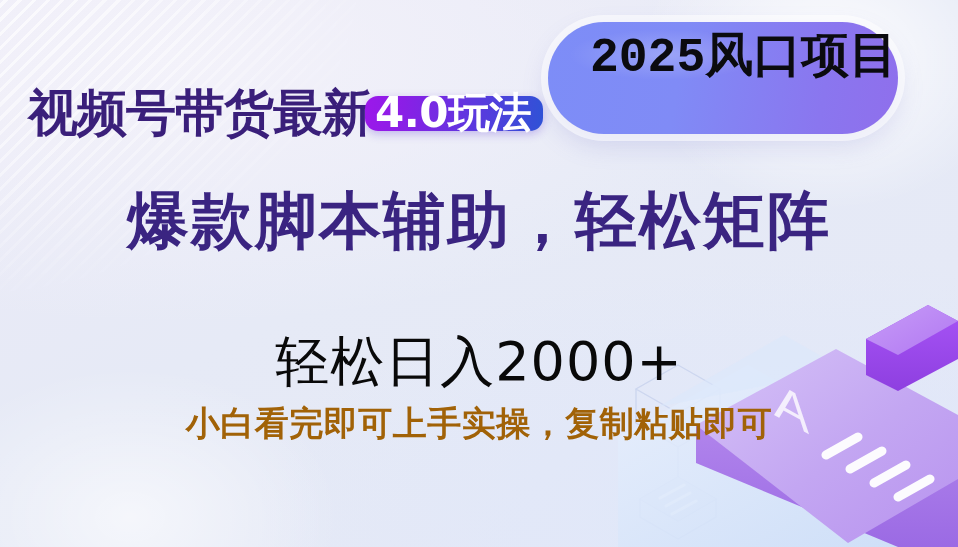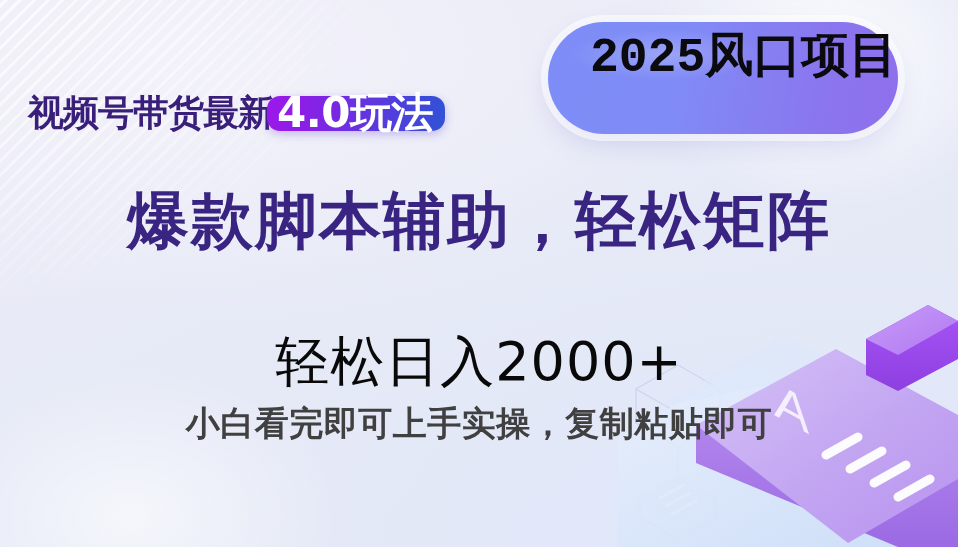--- a/index.html
+++ b/index.html
@@ -123,21 +123,21 @@
 
   .line1-row {
     position: absolute;
     left: 28px;
     top: 82px;
     display: flex;
     align-items: center;
     height: 62px;
   }
   .t-line1 {
-    font-size: 36px;
+    font-size: 50px;
     font-weight: 700;
     color: #3a1f7a;
     letter-spacing: -1px;
     font-family: "DejaVu Sans", "Liberation Sans", sans-serif;
   }
   .badge-40 {
     margin-left: -6px;
     display: inline-flex;
     align-items: center;
     justify-content: center;
@@ -176,21 +176,21 @@
     font-family: "DejaVu Sans", "Liberation Sans", sans-serif;
     margin-top: 39px;
   }
 
   .t-line4 {
     left: 50%;
     transform: translateX(-50%);
     top: 406px;
     font-size: 34px;
     font-weight: 700;
-    color: #404040;
+    color: #a16207;
     letter-spacing: 0.5px;
     font-family: "DejaVu Sans", "Liberation Sans", sans-serif;
   }
 </style>
 </head>
 <body>
 
 <div id="poster">
 
   <div class="bg-base"></div>

